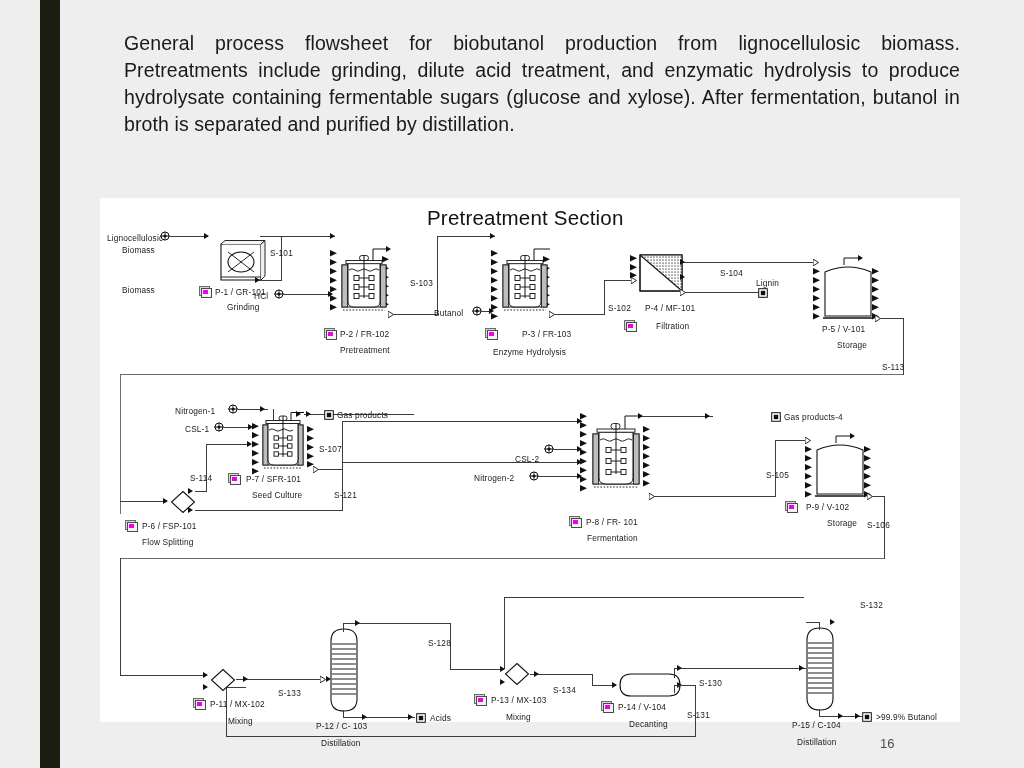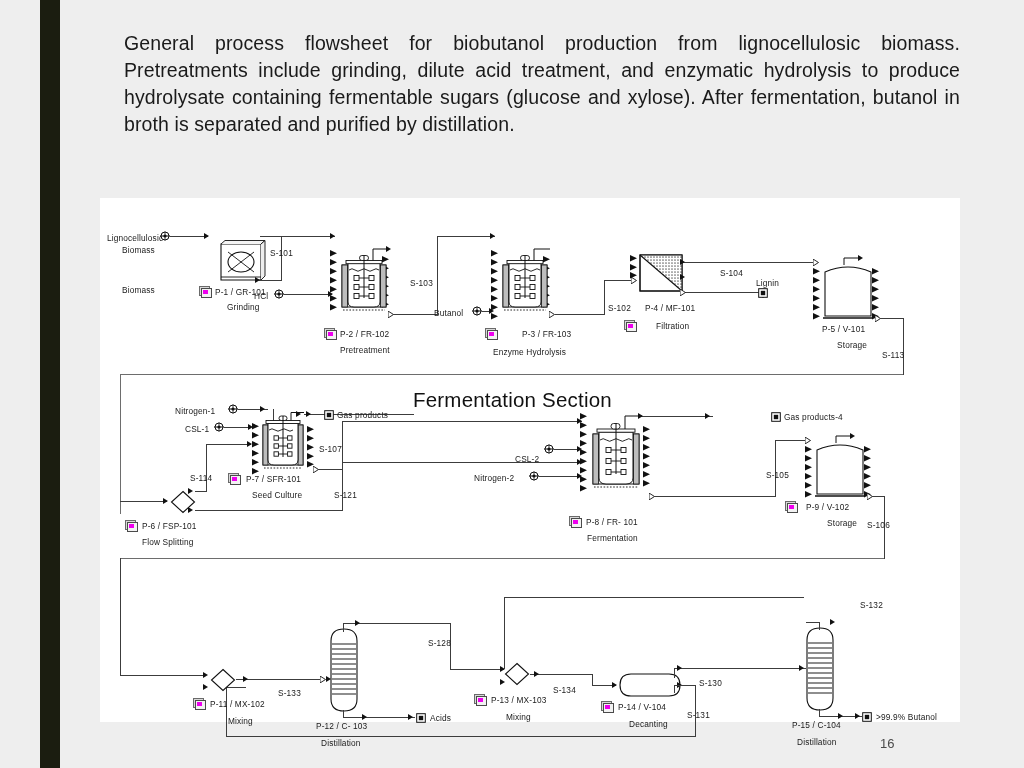--- a/index.html
+++ b/index.html
@@ -76,21 +76,21 @@
 <body>
 
 <div id="left-bar"></div>
 
 <div id="caption">General process flowsheet for biobutanol production from lignocellulosic biomass. Pretreatments include grinding, dilute acid treatment, and enzymatic hydrolysis to produce hydrolysate containing fermentable sugars (glucose and xylose). After fermentation, butanol in broth is separated and purified by distillation.</div>
 
 <div id="page-number">16</div>
 
 <div id="diagram">
 
-  <div class="sec-title" style="left:313px;top:190px;">Fermentation Section</div>
+  <div class="sec-title" style="left:327px;top:8px;">Pretreatment Section</div>
 
   <div class="sec-box" style="left:20px;top:176px;width:784px;height:0;border-width:1px 0 0 0;"></div>
   <div class="sec-box" style="left:20px;top:176px;width:0;height:140px;border-width:0 0 0 1px;"></div>
   <div class="sec-box" style="left:20px;top:360px;width:765px;height:0;border-width:1px 0 0 0;"></div>
   <div class="sec-box" style="left:20px;top:360px;width:0;height:118px;border-width:0 0 0 1px;"></div>
 
   <div class="lbl" style="left:7px;top:35px;">Lignocellulosic</div>
   <div class="lbl" style="left:22px;top:47px;">Biomass</div>
   <div class="inmark" style="left:60px;top:33px;">
     <svg width="10" height="10" viewBox="0 0 10 10">
@@ -403,21 +403,21 @@
   <div class="lbl" style="left:722px;top:126px;">P-5 / V-101</div>
   <div class="lbl" style="left:737px;top:142px;">Storage</div>
 
   <div class="porto" style="left:775px;top:117px;">
     <svg width="6" height="7" viewBox="0 0 6 7">
         <polygon points="0,0 5.5,3.5 0,7" fill="#fff" stroke="#111" stroke-width=".9"></polygon>
       </svg>
   </div>
   <div class="h" style="left:780px;top:120px;width:23px;"></div>
   <div class="v" style="left:803px;top:120px;height:57px;"></div>
-  <div class="lbl" style="left:782px;top:152px;">S-113</div>
+  <div class="lbl" style="left:782px;top:164px;">S-113</div>
 
   <div class="lbl" style="left:75px;top:208px;">Nitrogen-1</div>
   <div class="inmark" style="left:128px;top:206px;">
     <svg width="10" height="10" viewBox="0 0 10 10">
         <circle cx="5" cy="5" r="4" fill="#fff" stroke="#111" stroke-width="1"></circle>
         <circle cx="5" cy="5" r="1.6" fill="#111"></circle>
         <line x1="0" y1="5" x2="10" y2="5" stroke="#111" stroke-width="1"></line>
         <line x1="5" y1="0.5" x2="5" y2="9.5" stroke="#111" stroke-width=".8"></line>
       </svg>
   </div>

